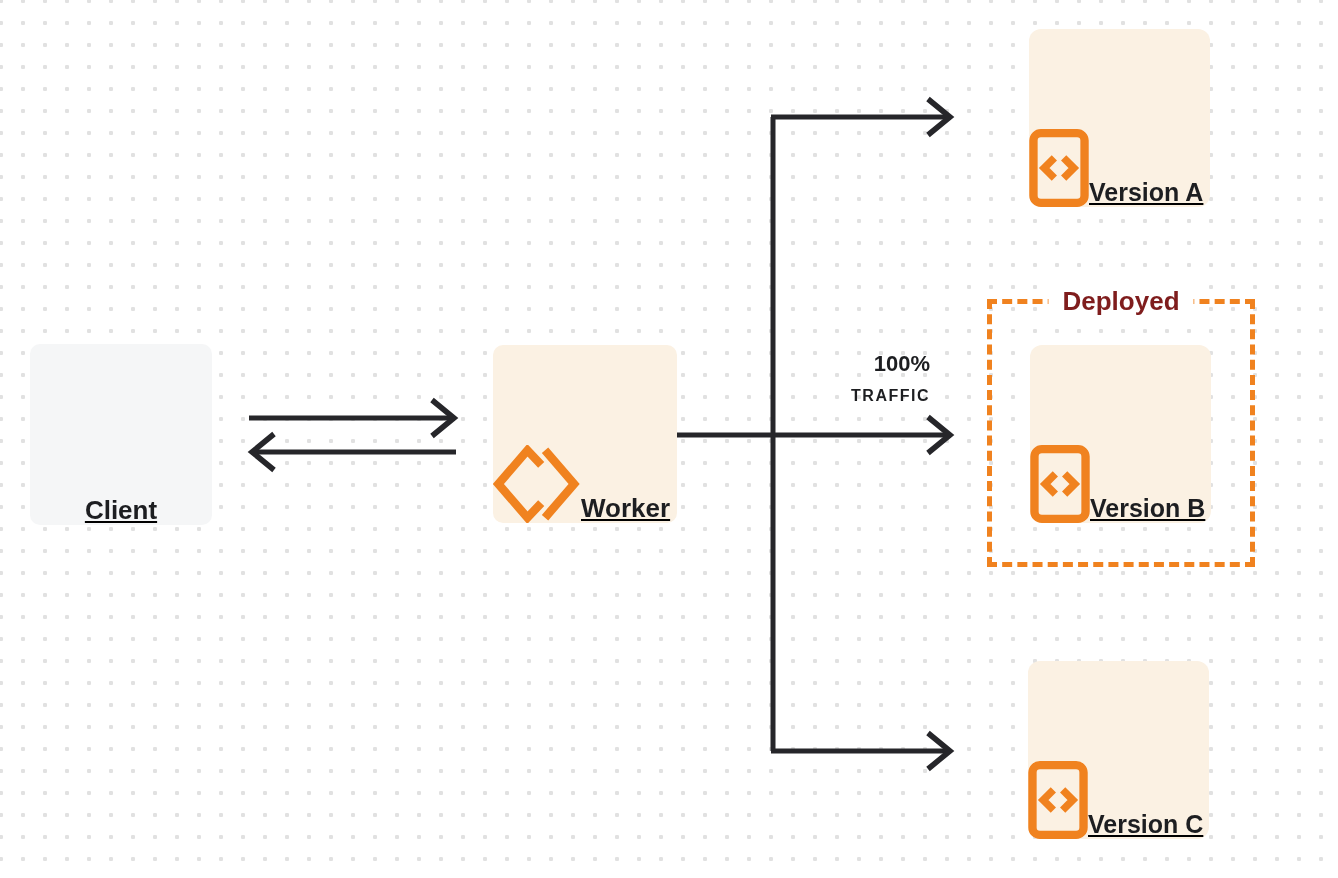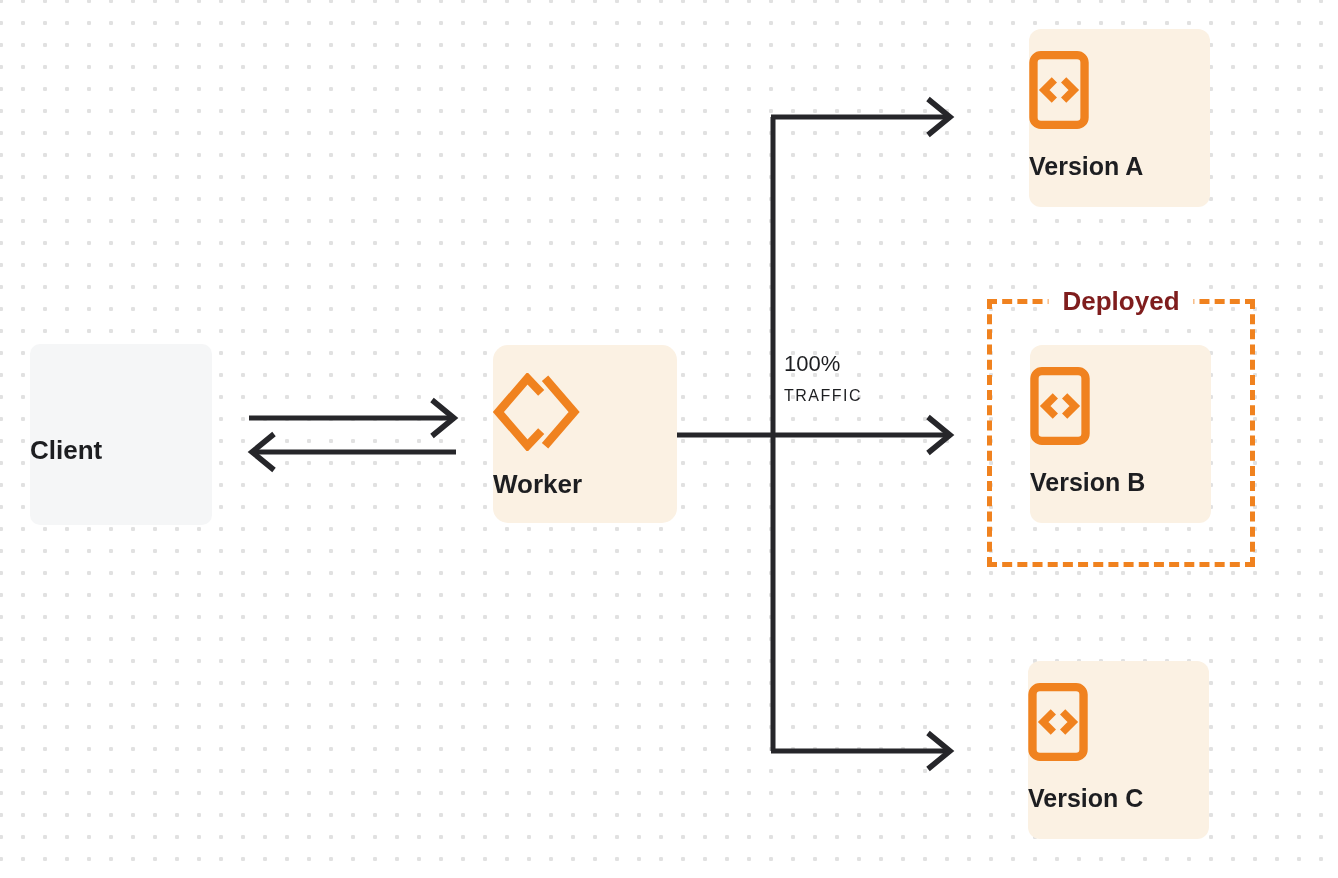--- a/index.html
+++ b/index.html
@@ -12,42 +12,42 @@
     background-color: #ffffff;
     background-image: radial-gradient(circle, #e1e1e1 2px, transparent 2.4px);
     background-size: 22px 22px;
     background-position: 12px 12px;
   }
 
   .node {
     position: absolute;
     border-radius: 10px;
     display: flex;
-    flex-direction: column;
-    align-items: flex-start;
+    flex-direction: row;
+    align-items: flex-end;
+    text-decoration: underline;
   }
   .node .label {
     font-weight: bold;
     color: #1d1e21;
     line-height: 30px;
     margin-top: 31px;
   }
 
   .client-node {
     left: 30px; top: 344px; width: 182px; height: 181px;
     background: #f5f6f7;
     justify-content: center;
   }
   .client-node .label { font-size: 26px; }
 
   .worker-node {
     left: 493px; top: 345px; width: 184px; height: 178px;
     background: #fbf1e3;
     padding-top: 28px;
-    border-radius: 15px;
   }
   .worker-node .label { font-size: 26px; margin-top: 18px; }
 
   .version-node {
     width: 181px; height: 178px;
     background: #fbf1e3;
     border-radius: 12px;
     padding-top: 22px;
   }
   .version-node .label { font-size: 25px; margin-top: 22px; }
@@ -69,23 +69,23 @@
     font-size: 26px;
     font-weight: bold;
     color: #7f1d1d;
     white-space: nowrap;
     line-height: 32px;
   }
 
   .traffic-label {
     position: absolute;
     left: 784px; top: 349px; width: 146px;
-    text-align: left;
+    text-align: right;
     color: #1d1e21;
-    font-weight: normal;
+    font-weight: bold;
   }
   .traffic-label .pct { font-size: 22px; line-height: 30px; }
   .traffic-label .word { font-size: 16px; line-height: 34px; letter-spacing: 1.5px; }
 
   .edges-svg { position: absolute; left: 0; top: 0; pointer-events: none; }
 
   .edge-line { stroke: #26262a; stroke-width: 5; fill: none; }
   .edge-head { stroke: #26262a; stroke-width: 5.5; fill: none; stroke-linejoin: miter; }
 
   .worker-icon svg, .code-icon svg { display: block; }

